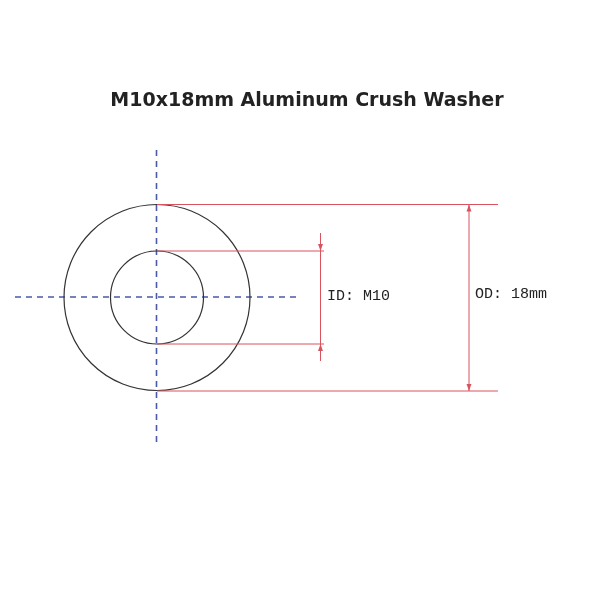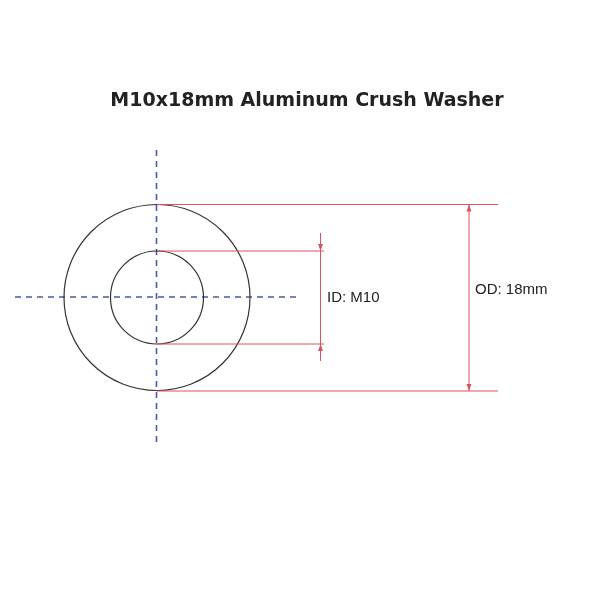--- a/index.html
+++ b/index.html
@@ -4,21 +4,21 @@
   <style>
     html, body { margin: 0; padding: 0; background: #ffffff; }
     body { width: 600px; height: 600px; position: relative; overflow: hidden; }
     .title {
       position: absolute; left: 0; top: 88px; width: 614px; text-align: center;
       font-family: "DejaVu Sans", sans-serif; font-weight: bold; font-size: 19px;
       color: #222222; letter-spacing: 0px;
     }
     svg.drawing { position: absolute; left: 0; top: 0; }
     .dim-label {
-      position: absolute; font-family: Liberation Sans, sans-serif; font-size: 15px;
+      position: absolute; font-family: Liberation Mono, monospace; font-size: 15px;
       color: #222222; white-space: nowrap;
     }
   </style>
 </head>
 <body>
 
 <div class="title">M10x18mm Aluminum Crush  Washer</div>
 
 <svg class="drawing" width="600" height="600" viewBox="0 0 600 600">
   <defs>
@@ -49,13 +49,13 @@
     <line x1="320.5" y1="236" x2="320.5" y2="251" marker-end="url(#arr)"></line>
     <line x1="320.5" y1="359" x2="320.5" y2="344" marker-end="url(#arr)"></line>
   </g>
 
   <g stroke="#d9535f" stroke-width="1" fill="none">
     <line x1="469" y1="204.5" x2="469" y2="391" marker-start="url(#arr)" marker-end="url(#arr)"></line>
   </g>
 </svg>
 
 <div class="dim-label" style="left:327px; top:288px;">ID: M10</div>
-<div class="dim-label" style="left:475px; top:280px;">OD: 18mm</div>
+<div class="dim-label" style="left:475px; top:286px;">OD: 18mm</div>
 
 </body></html>

